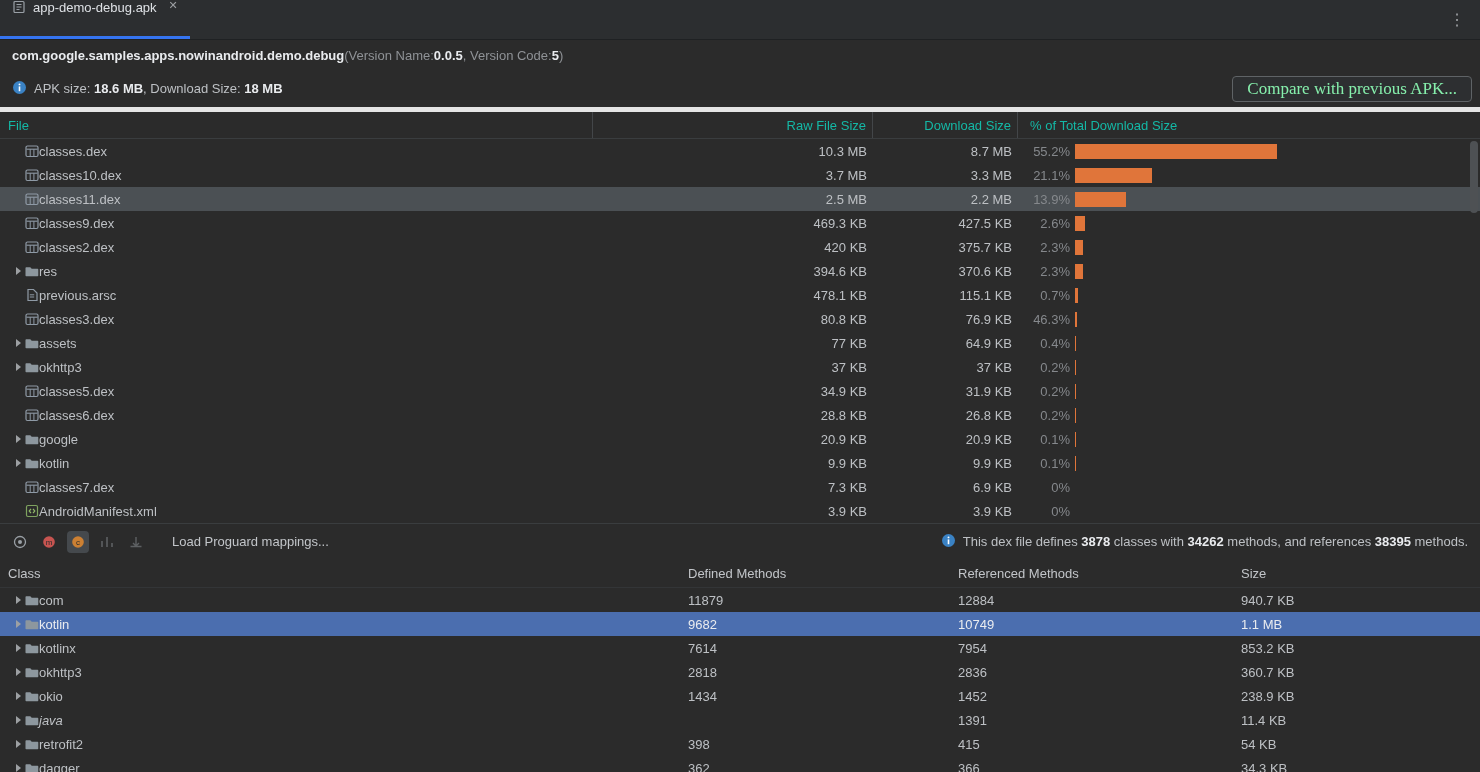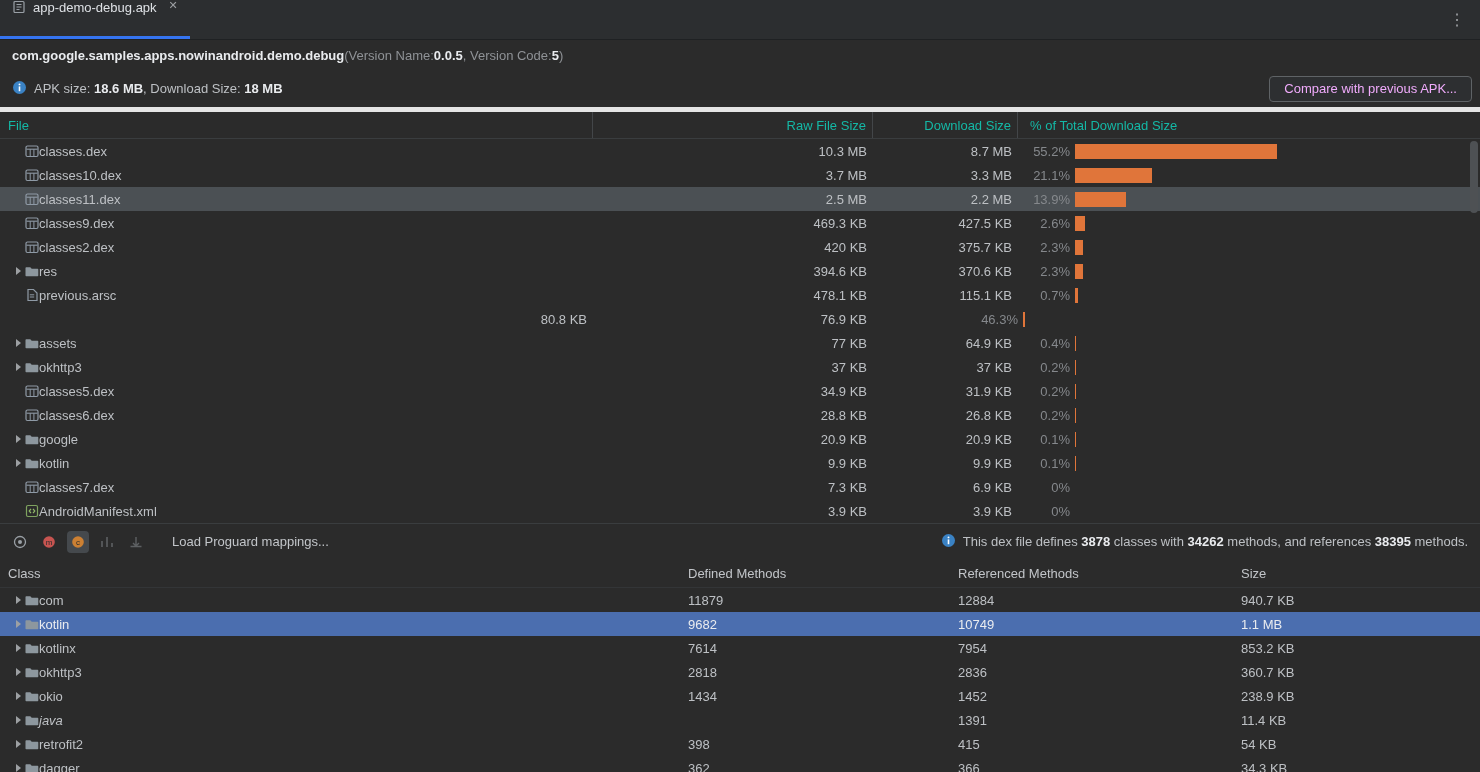--- a/index.html
+++ b/index.html
@@ -13,21 +13,21 @@
   .tab.active::after{content:"";position:absolute;left:0;right:0;bottom:0;height:3px;background:var(--tab-underline,#3574f0)}
   .tab .close{color:#9da0a3;font-size:11px;margin-left:5px;line-height:1}
   .more{margin-left:auto;align-self:center;padding:0 15px;color:#9da0a3;font-size:16px}
 
   
   .pkg-line{height:30px;display:flex;align-items:center;padding:0 12px;flex:none}
   .pkg{font-weight:bold;color:#e9ebee}
   .dim{color:#8f9296}
   .valb{font-weight:bold;color:#e9ebee}
   .size-line{height:37px;display:flex;align-items:center;gap:7px;padding:0 8px 0 12px;flex:none}
-  .btn{margin-left:auto;height:26px;padding:0 14px;background:#2d2f31;border:1px solid #5f6366;border-radius:4px;color:#f0abfc;font-size:13px;font-family:Liberation Sans, sans-serif;cursor:default}
+  .btn{margin-left:auto;height:26px;padding:0 14px;background:#2d2f31;border:1px solid #5f6366;border-radius:4px;color:#86efac;font-size:17px;font-family:Liberation Serif, serif;cursor:default}
 
   
   .ftable{position:relative;flex:none}
   .fhead{display:grid;grid-template-columns:593px 280px 145px 1fr;height:32px;border-top:5px solid #e5e5e5;border-bottom:1px solid #3a3d3f;color:#14b8a6}
   .fhead .h{display:flex;align-items:center;height:100%;border-right:1px solid #434649;white-space:nowrap;overflow:hidden}
   .fhead .h:last-child{border-right:none}
   .h-file{padding-left:8px}
   .h-raw,.h-down{justify-content:flex-end;padding-right:6px}
   .h-pct{padding-left:12px}
   .frow{display:grid;grid-template-columns:593px 280px 145px 52px 1fr;height:24px;align-items:center}
@@ -232,20 +232,31 @@
       <span class="c-name">previous.arsc</span>
     </div>
     <div class="c-raw">478.1 KB</div>
     <div class="c-down">115.1 KB</div>
     <div class="c-pct">0.7%</div>
     <div class="barcell">
             <div class="bar" style="width: 3px;"></div>
           </div>
   </div>
         <div class="frow">
+    <div class="name-wrap">
+      <span class="chev" style="visibility: hidden;"></span>
+      <span class="file-icon">
+              <svg width="14" height="14" viewBox="0 0 14 14">
+                <rect x="1" y="2" width="12" height="10.5" rx="1.5" fill="none" stroke="#8f9aa6" stroke-width="1.2"></rect>
+                <path d="M1.5 5.2h11" stroke="#8f9aa6" stroke-width="1.1"></path>
+                <path d="M5.2 5.2v7M8.9 5.2v7" stroke="#8f9aa6" stroke-width="1"></path>
+              </svg>
+            </span>
+      <span class="c-name">classes3.dex</span>
+    </div>
     <div class="c-raw">80.8 KB</div>
     <div class="c-down">76.9 KB</div>
     <div class="c-pct">46.3%</div>
     <div class="barcell">
             <div class="bar" style="width: 2px;"></div>
           </div>
   </div>
         <div class="frow">
     <div class="name-wrap">
       <span class="chev"></span>

